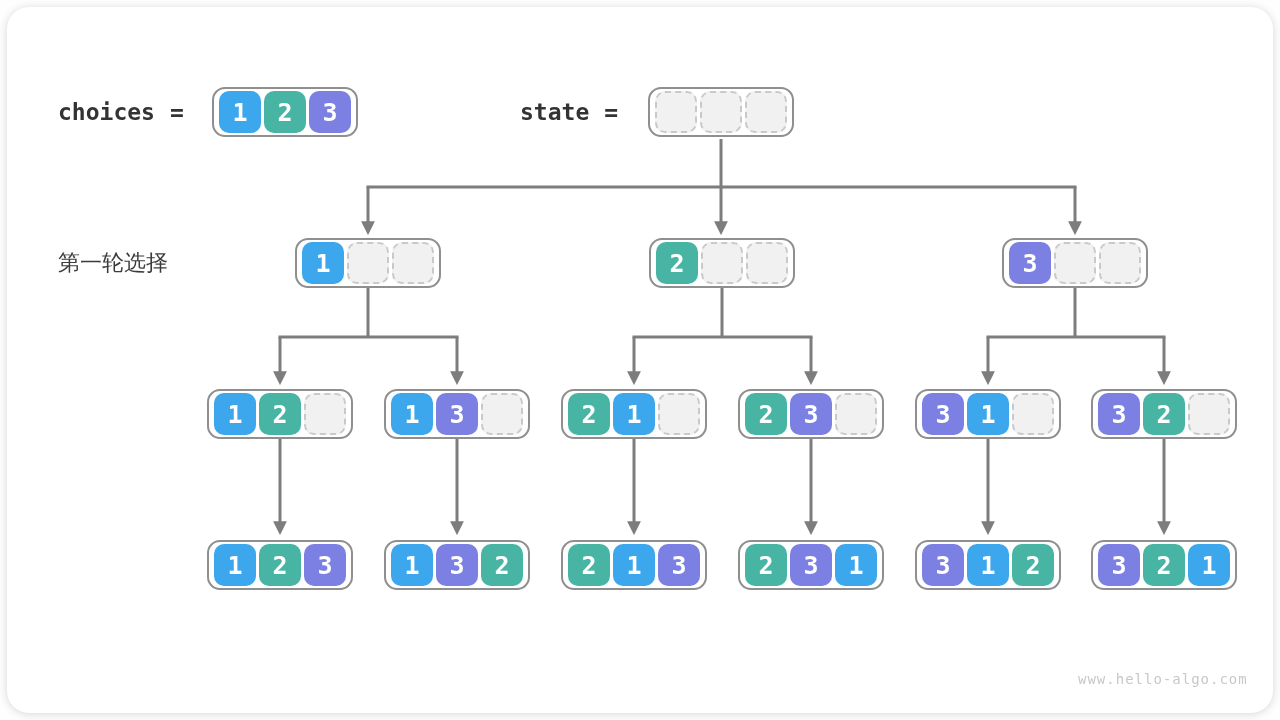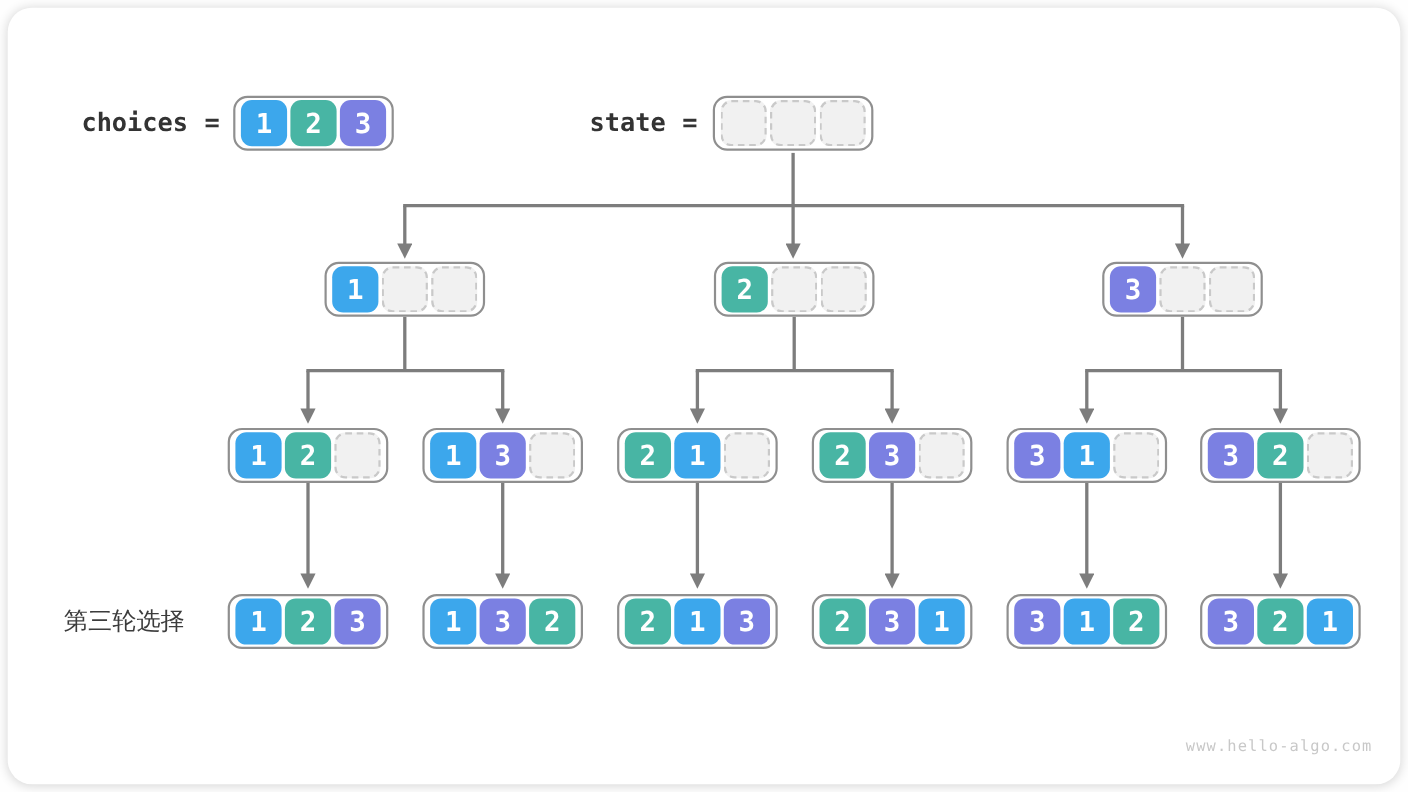--- a/index.html
+++ b/index.html
@@ -9,21 +9,21 @@
     font-family:"Liberation Sans","DejaVu Sans",sans-serif;
   }
   .card {
     position:absolute; left:7px; top:7px; width:1266px; height:706px;
     background:#ffffff; border-radius:22px;
     box-shadow:0 1px 10px rgba(0,0,0,0.16);
   }
   .kw {
     position:absolute; height:50px; display:flex; align-items:center; gap:15px;
     font-family:"DejaVu Sans Mono","Liberation Mono",monospace;
-    font-weight:bold; font-size:23px; color:#333333; white-space:nowrap;margin-left:16px;
+    font-weight:bold; font-size:23px; color:#333333; white-space:nowrap;
   }
   .row-label {
     position:absolute; left:58px; height:50px; display:flex; align-items:center;
     font-size:22px; color:#3c3c3c; white-space:nowrap;
   }
   .node {
     position:absolute; width:146px; height:50px; box-sizing:border-box;
     background:#ffffff; border:2px solid #8f8f8f; border-radius:13px;
     display:flex; align-items:center; justify-content:center; gap:3px;
   }
@@ -80,21 +80,21 @@
   <div class="kw" style="left:58px; top:87px;">
     <span>choices</span>
     <span>=</span>
   </div>
 
   <div class="kw" style="left:520px; top:87px;align-items:center;">
     <span>state</span>
     <span>=</span>
   </div>
 
-  <div class="row-label" style="top:540px;">第三轮选择</div>
+  <div class="row-label" style="top:238px;">第一轮选择</div>
 
   <div class="watermark">www.hello-algo.com</div>
 <div class="node" style="left: 212px; top: 87px;">
       <div class="cell" style="background: rgb(60, 167, 236);">1</div>
       <div class="cell" style="background: rgb(72, 181, 164);">2</div>
       <div class="cell" style="background: rgb(123, 128, 226);">3</div>
     </div>
     <div class="node" style="left: 648px; top: 87px;">
       <div class="cell empty"></div>
       <div class="cell empty"></div>

